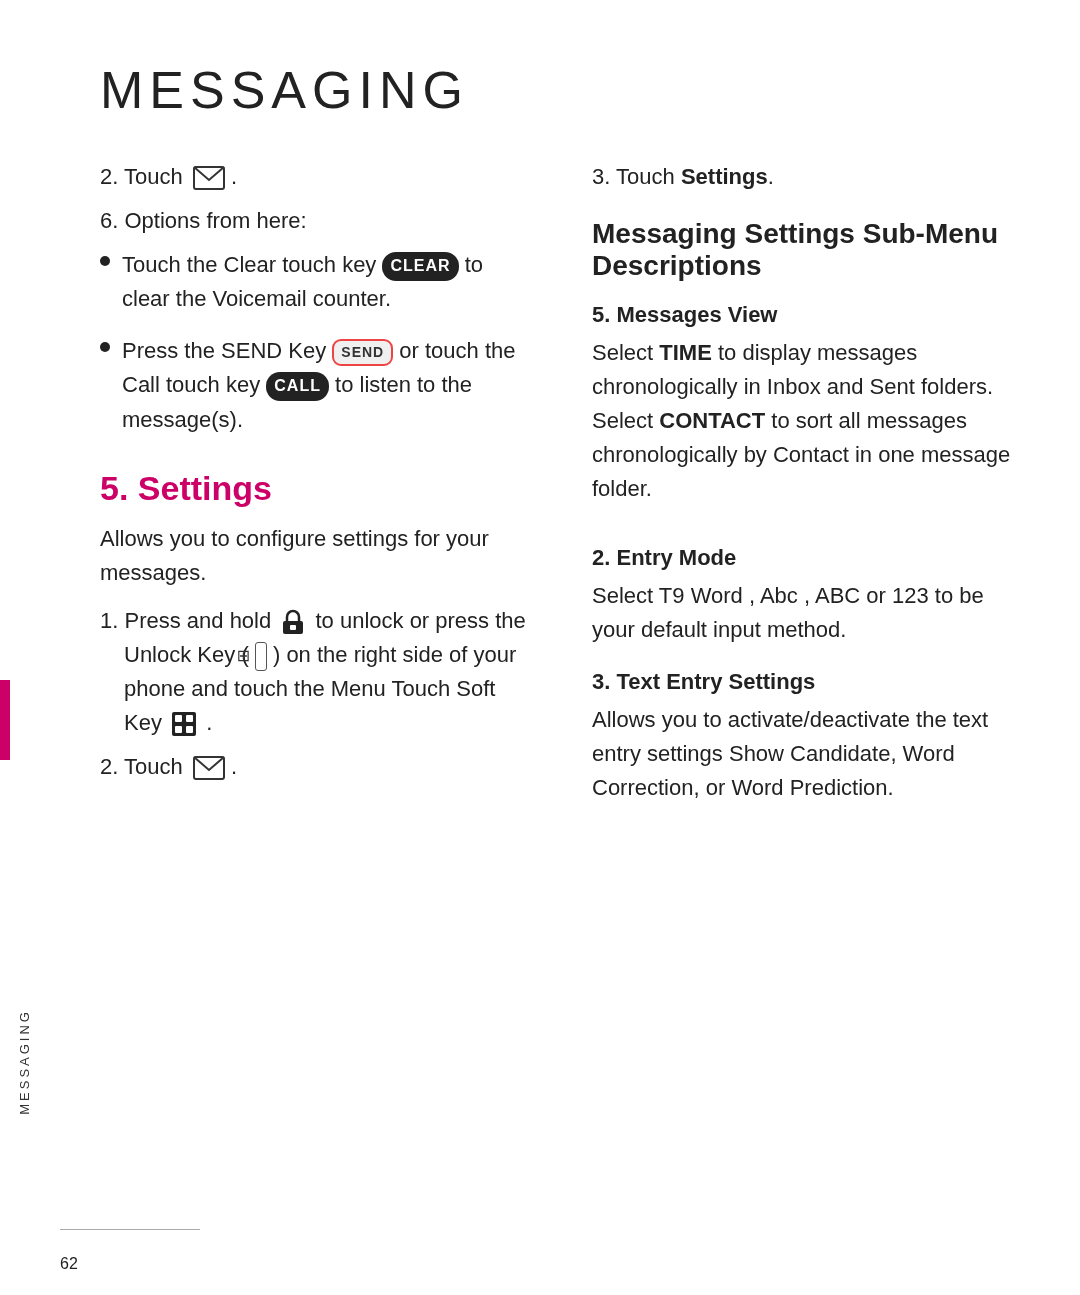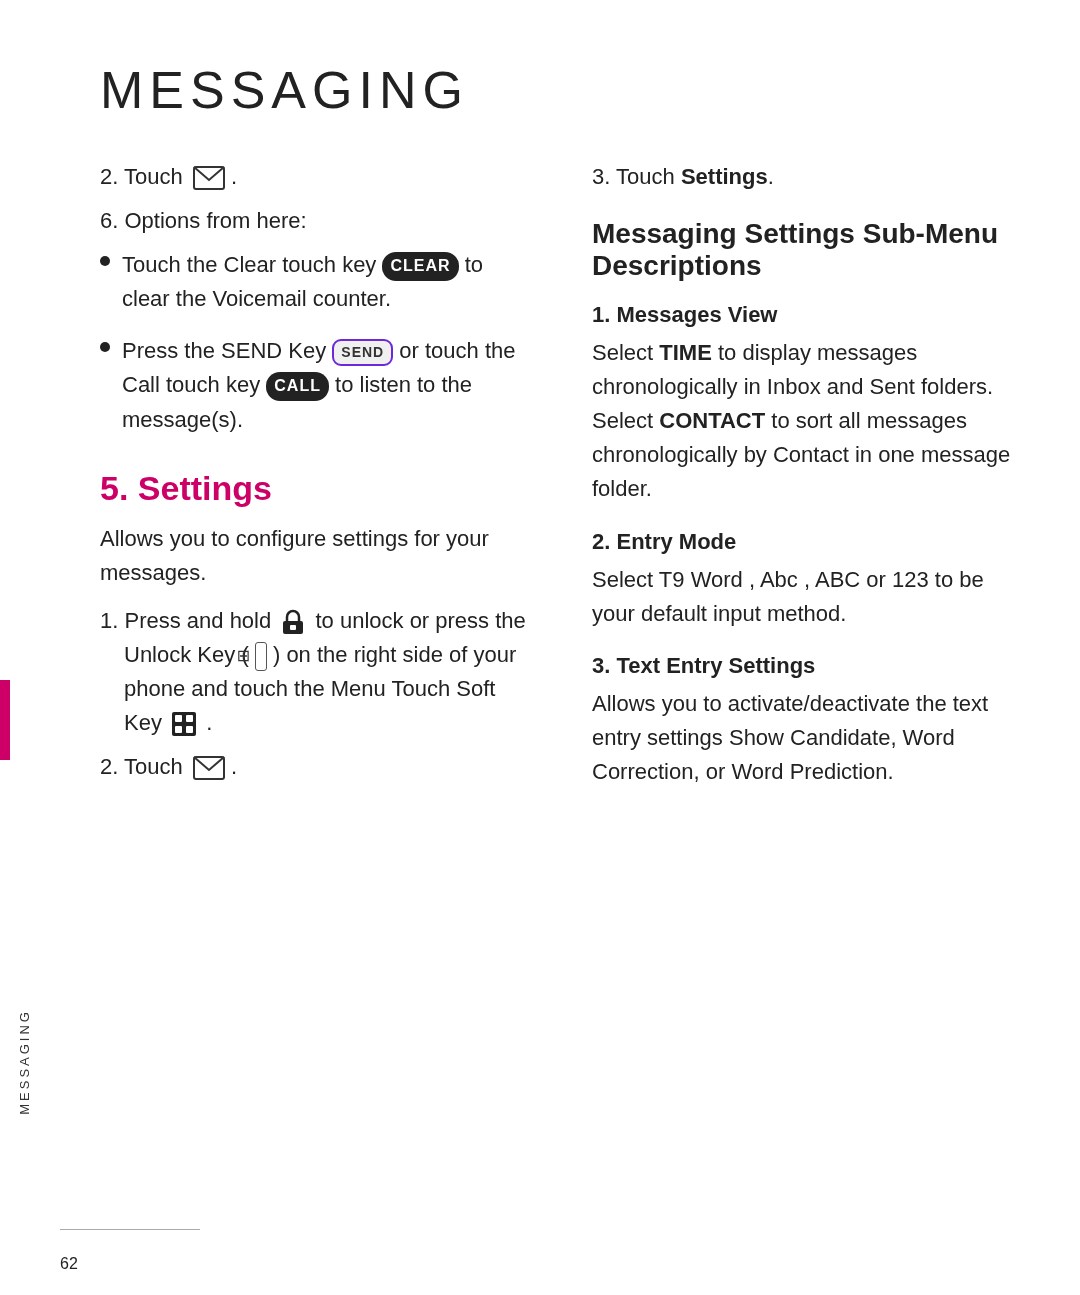--- a/index.html
+++ b/index.html
@@ -155,21 +155,21 @@
       font-size: 16px;
       font-weight: 700;
       padding: 2px 8px;
       border-radius: 14px;
       letter-spacing: 1px;
       vertical-align: middle;
     }
 
     .key-send {
       display: inline-block;
-      border: 2px solid #6d28d9;
+      border: 2px solid #ef4444;
       border-radius: 9px;
       font-size: 14px;
       font-weight: 700;
       padding: 1px 7px;
       color: #333;
       letter-spacing: 1px;
       vertical-align: middle;
       background: #f0f0f0;
     }
 
@@ -333,26 +333,26 @@
       <div class="col-right">
 
         <p class="body-text">
           3. Touch <strong>Settings</strong>.
         </p>
 
         <h2 class="section-heading" style="margin-top: 24px;">
           Messaging Settings Sub-Menu Descriptions
         </h2>
 
-        <h3 class="subsection-heading">1. Messages View</h3>
+        <h3 class="subsection-heading">5. Messages View</h3>
         <p class="body-text">
           Select <strong>TIME</strong> to display messages chronologically in Inbox and Sent folders. Select <strong>CONTACT</strong> to sort all messages chronologically by Contact in one message folder.
         </p>
 
-        <h3 class="subsection-heading" style="margin-top: 22px;">2. Entry Mode</h3>
+        <h3 class="subsection-heading" style="margin-top: 38px;">2. Entry Mode</h3>
         <p class="body-text">
           Select T9 Word , Abc , ABC or 123  to be your default input method.
         </p>
 
         <h3 class="subsection-heading" style="margin-top: 22px;">3. Text Entry Settings</h3>
         <p class="body-text">
           Allows you to activate/deactivate the text entry settings Show Candidate, Word Correction, or Word Prediction.
         </p>
 
       </div>

